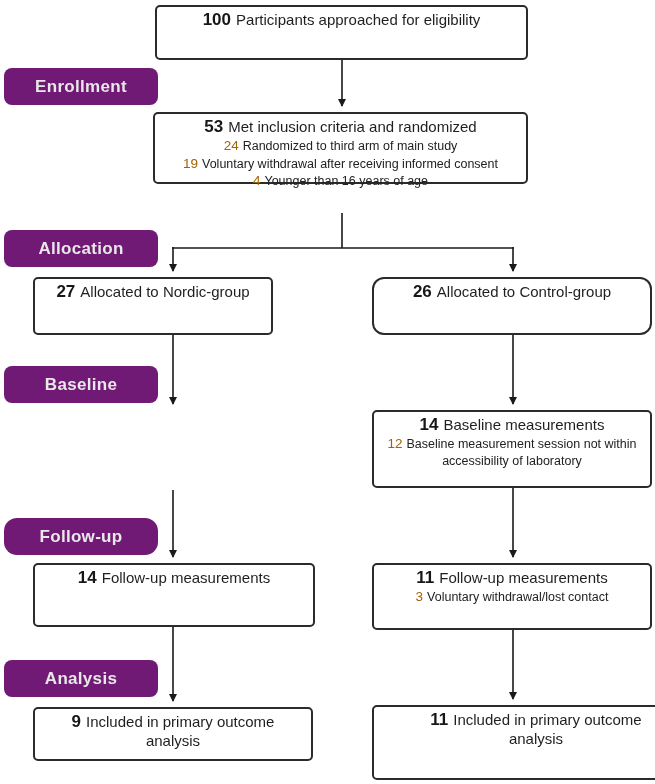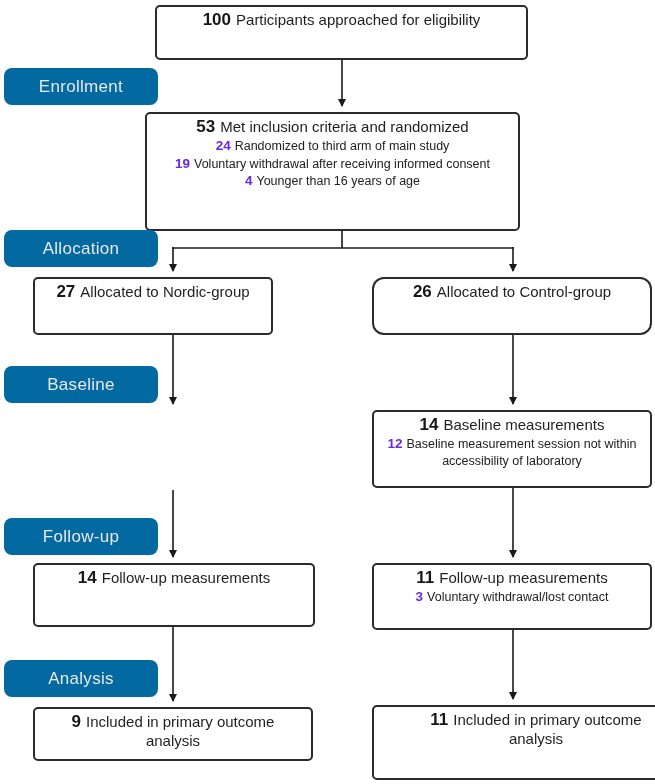--- a/index.html
+++ b/index.html
@@ -28,35 +28,35 @@
     flex-direction: column;
     justify-content: flex-start;
     align-items: center;
     text-align: center;
     z-index: 2;
     padding: 2px 10px;
   }
   .mainline { font-size: 15px; line-height: 1.25; color: #1f1f1f; }
   .mainline .num { font-size: 17px; font-weight: bold; margin-right: 5px; color: #171717; }
   .subline { font-size: 12.5px; line-height: 1.3; color: #222222; }
-  .subline .num { font-size: 13.5px; font-weight: bold; margin-right: 4px; color: #6d28d9; }
+  .subline .num { font-size: 13.5px; font-weight: normal; margin-right: 4px; color: #a16207; }
   .stage-label {
     position: absolute;
     left: 4px;
     width: 154px;
     height: 37px;
     box-sizing: border-box;
-    background: #0369a1;
+    background: #701a75;
     color: #e8e8e8;
     border-radius: 8px;
     display: flex;
     justify-content: center;
     align-items: center;
     font-size: 17px;
-    font-weight: 400;
+    font-weight: 700;
     letter-spacing: 0.3px;
     z-index: 3;
   }
 </style>
 </head>
 <body>
 
 <div class="canvas">
 
   <svg class="connectors" viewBox="0 0 655 784" xmlns="http://www.w3.org/2000/svg">
@@ -79,30 +79,30 @@
     <line x1="173" y1="490" x2="173" y2="557" stroke="#1a1a1a" stroke-width="1.6" marker-end="url(#arrow)"></line>
     <line x1="513" y1="488" x2="513" y2="557" stroke="#1a1a1a" stroke-width="1.6" marker-end="url(#arrow)"></line>
 
     <line x1="173" y1="627" x2="173" y2="701" stroke="#1a1a1a" stroke-width="1.6" marker-end="url(#arrow)"></line>
     <line x1="513" y1="630" x2="513" y2="699" stroke="#1a1a1a" stroke-width="1.6" marker-end="url(#arrow)"></line>
   </svg>
 
   <div class="stage-label" style="top:68px;">Enrollment</div>
   <div class="stage-label" style="top:230px;">Allocation</div>
   <div class="stage-label" style="top:366px;">Baseline</div>
-  <div class="stage-label" style="top:518px;">Follow-up</div>
+  <div class="stage-label" style="top:518px;border-radius:13px;">Follow-up</div>
   <div class="stage-label" style="top:660px;">Analysis</div>
 
   <div class="flowbox" style="left:155px; top:5px; width:373px; height:55px;">
     <div class="mainline">
       <span class="num">100</span><span>Participants approached for eligibility</span>
     </div>
   </div>
 
-  <div class="flowbox" style="left:145px; top:112px; width:375px; height:119px;">
+  <div class="flowbox" style="left:153px; top:112px; width:375px; height:72px;">
     <div class="mainline">
       <span class="num">53</span><span>Met inclusion criteria and randomized</span>
     </div>
     <div class="subline">
       <span class="num">24</span><span>Randomized to third arm of main study</span>
     </div>
     <div class="subline">
       <span class="num">19</span><span>Voluntary withdrawal after receiving informed consent</span>
     </div>
     <div class="subline">

